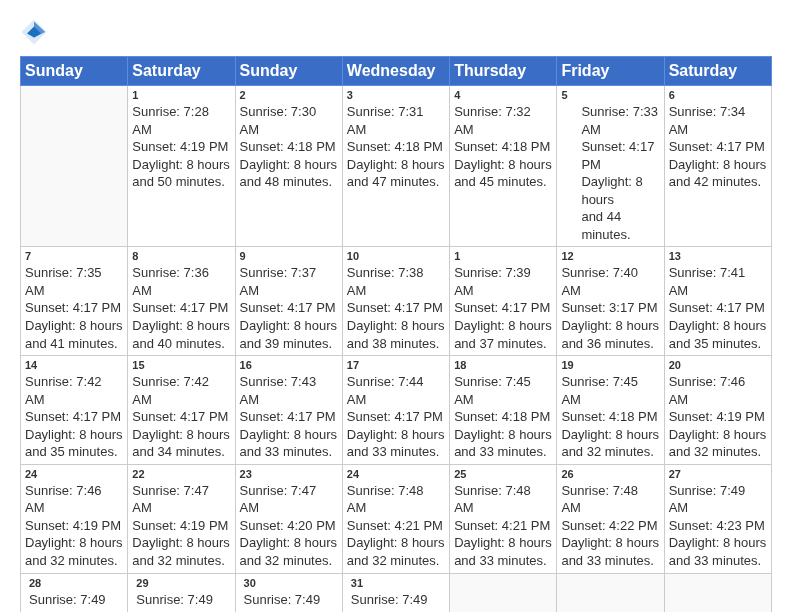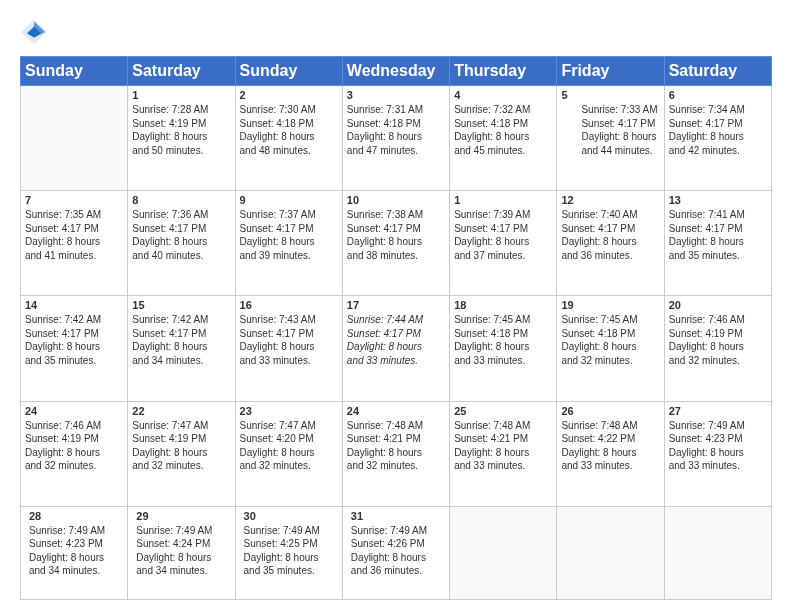--- a/index.html
+++ b/index.html
@@ -84,21 +84,21 @@
       width: 14.28%;
       height: 88px;
     }
     .day-num {
       font-weight: bold;
       font-size: 11px;
       display: block;
       margin-bottom: 2px;
     }
     .cell-text {
-      font-size: 10px;
+      font-size: 13px;
       line-height: 1.35;
       color: #333;
     }
     .empty-cell {
       background: #f9f9f9;
     }
     tr:last-child td {
       height: 78px;
       padding-left: 8px;
     }
@@ -215,21 +215,21 @@
           <td>
             <span class="day-num">1</span>
             <div class="cell-text" style="white-space: pre-line;">Sunrise: 7:39 AM
 Sunset: 4:17 PM
 Daylight: 8 hours
 and 37 minutes.</div>
           </td>
           <td>
             <span class="day-num">12</span>
             <div class="cell-text" style="white-space: pre-line;">Sunrise: 7:40 AM
-Sunset: 4:17 PM
+Sunset: 3:17 PM
 Daylight: 8 hours
 and 36 minutes.</div>
           </td>
           <td>
             <span class="day-num">13</span>
             <div class="cell-text" style="white-space: pre-line;">Sunrise: 7:41 AM
 Sunset: 4:17 PM
 Daylight: 8 hours
 and 35 minutes.</div>
           </td>
@@ -251,21 +251,21 @@
           </td>
           <td>
             <span class="day-num">16</span>
             <div class="cell-text" style="white-space: pre-line;">Sunrise: 7:43 AM
 Sunset: 4:17 PM
 Daylight: 8 hours
 and 33 minutes.</div>
           </td>
           <td>
             <span class="day-num">17</span>
-            <div class="cell-text" style="white-space: pre-line; font-style: italic;">Sunrise: 7:44 AM
+            <div class="cell-text" style="white-space: pre-line;">Sunrise: 7:44 AM
 Sunset: 4:17 PM
 Daylight: 8 hours
 and 33 minutes.</div>
           </td>
           <td>
             <span class="day-num">18</span>
             <div class="cell-text" style="white-space: pre-line;">Sunrise: 7:45 AM
 Sunset: 4:18 PM
 Daylight: 8 hours
 and 33 minutes.</div>

